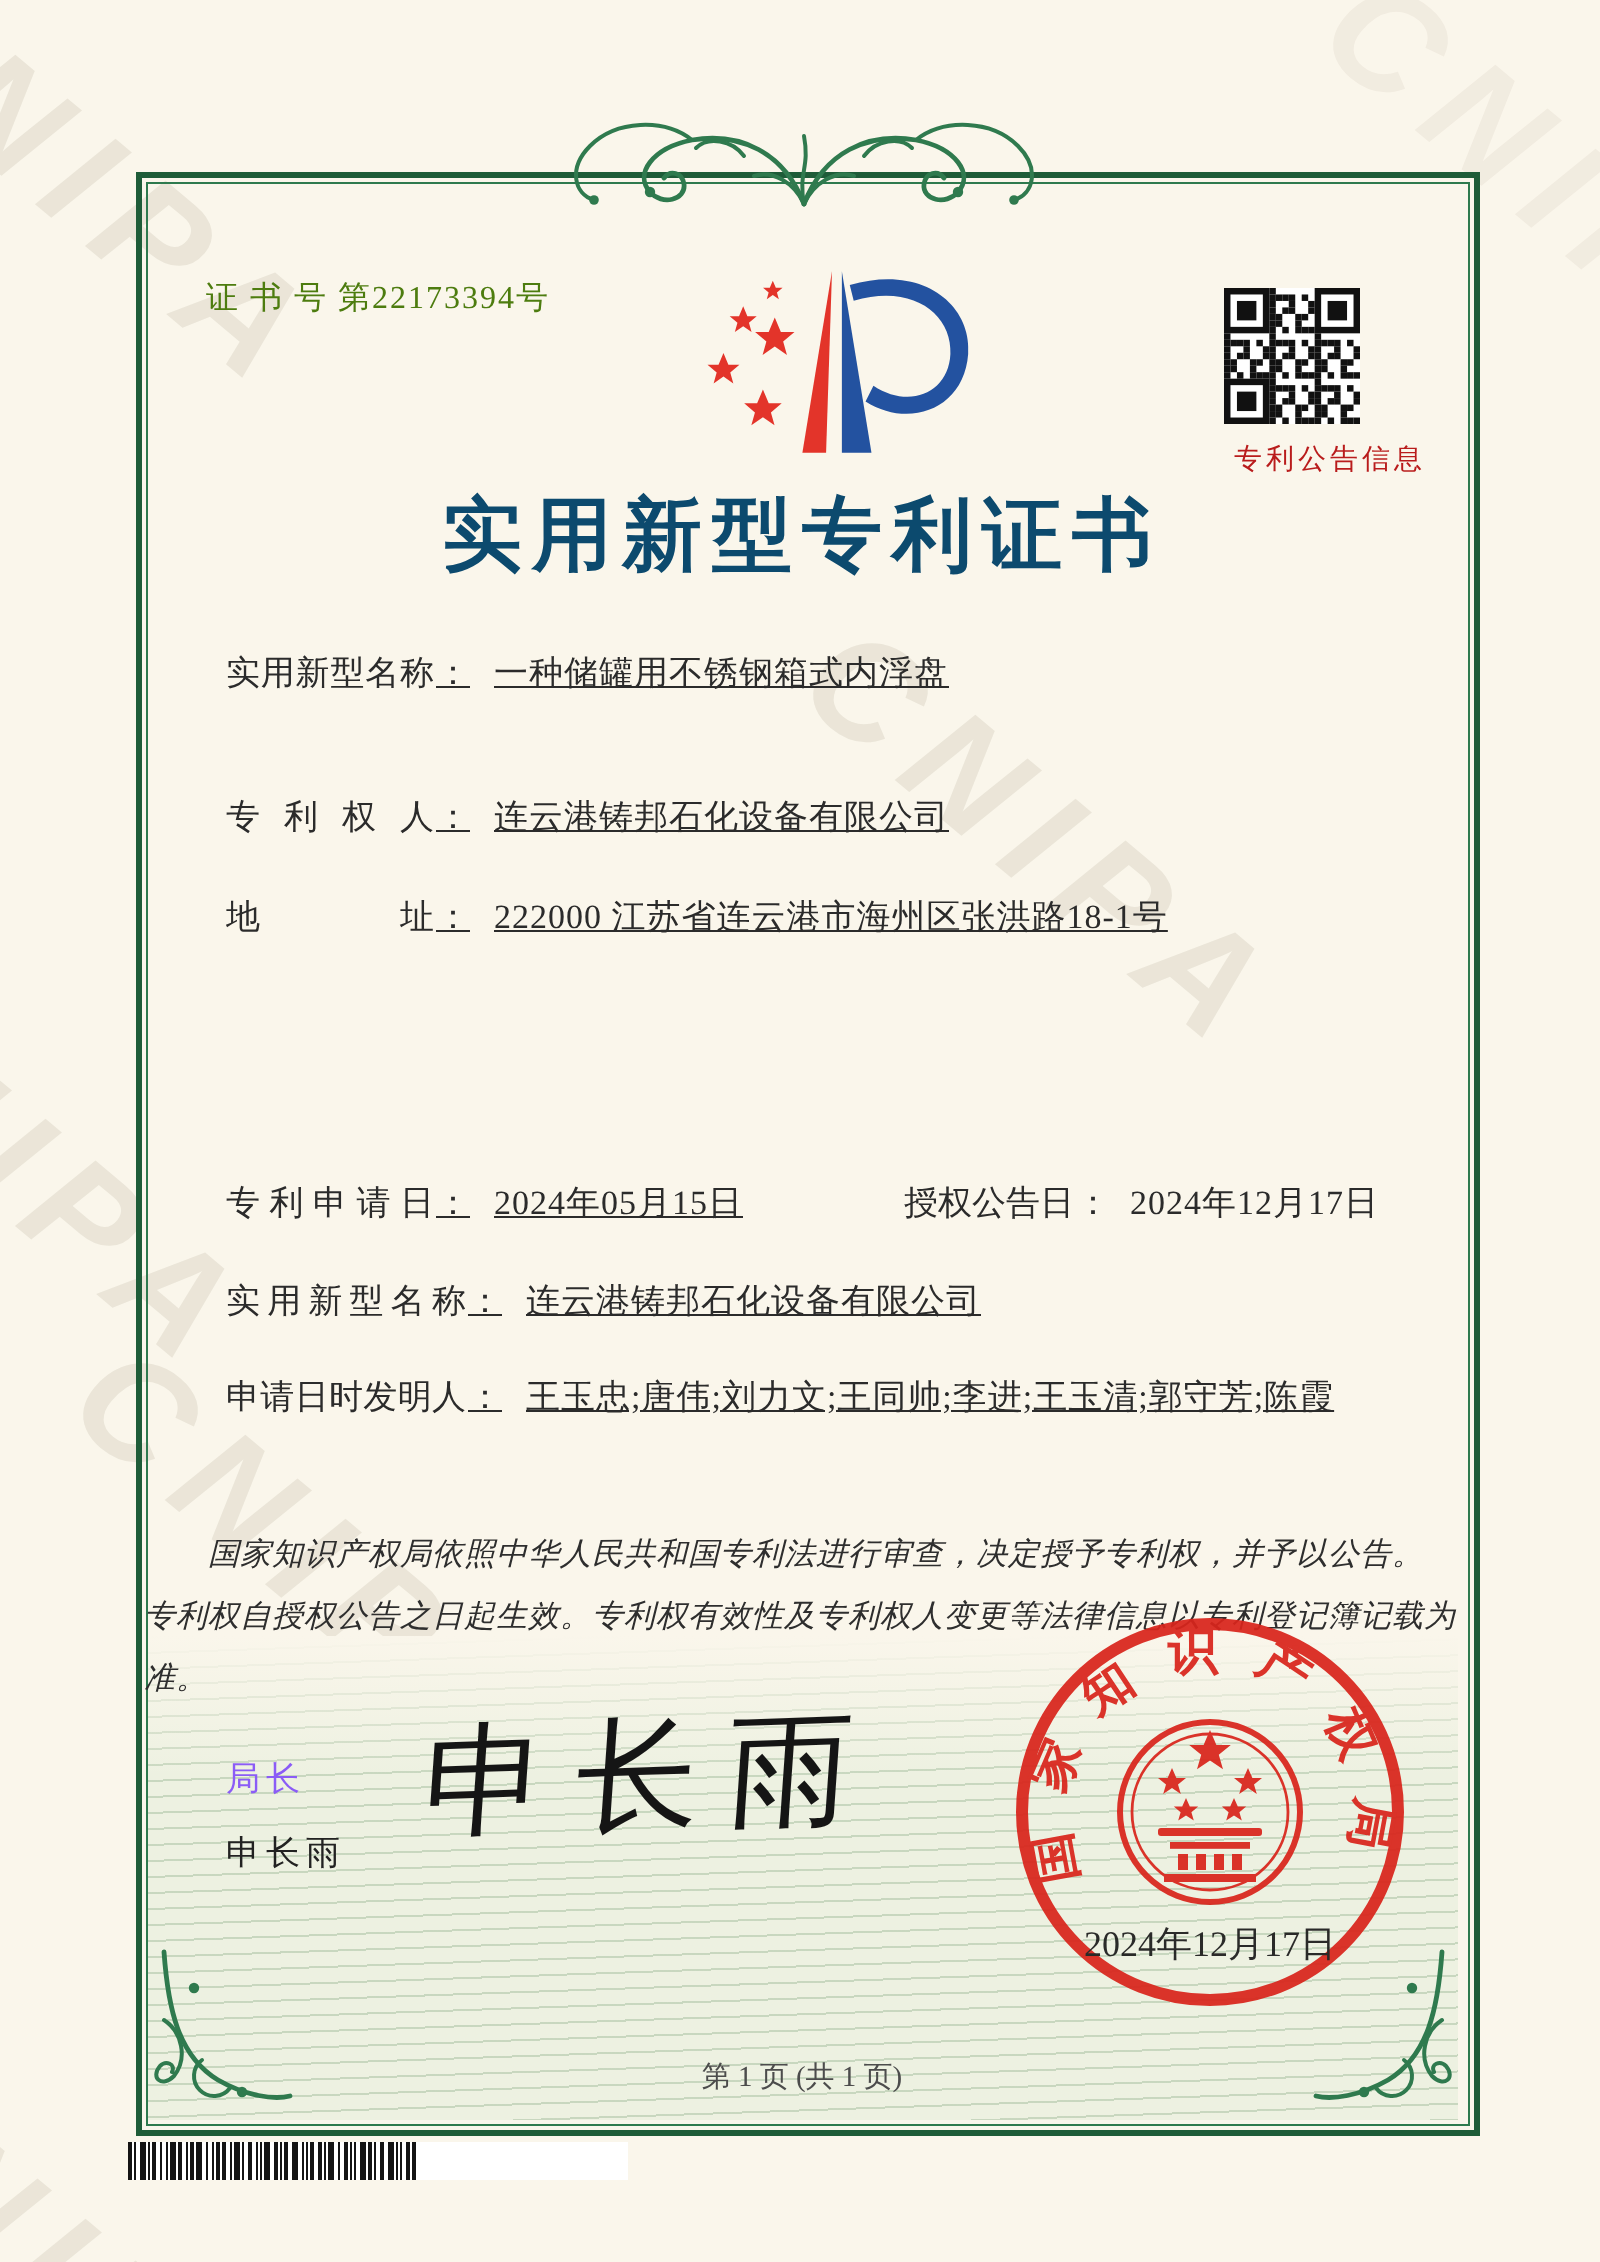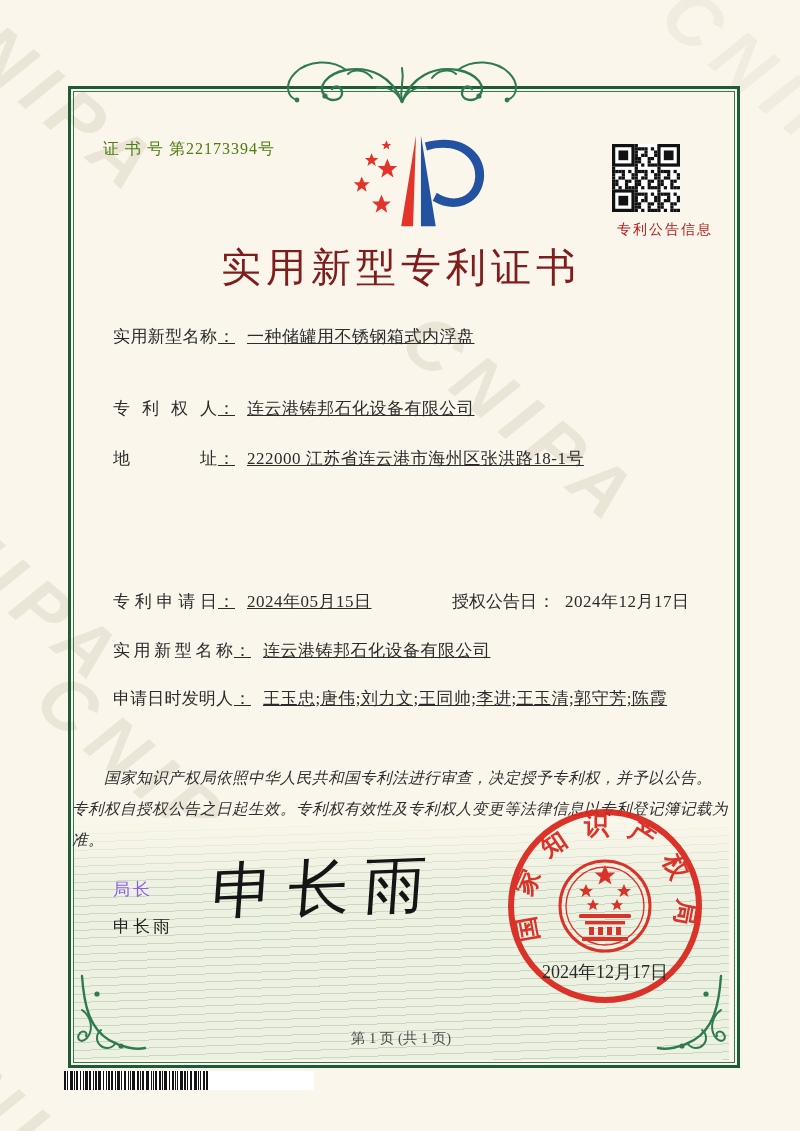--- a/index.html
+++ b/index.html
@@ -19,21 +19,21 @@
   .ornament-top{position:absolute;left:272px;top:56px;width:260px;height:64px;}
   .corner-fl{position:absolute;width:70px;height:82px;}
   .corner-fl.bl{left:77px;top:972px;}
   .corner-fl.br{left:656px;top:972px;transform:scaleX(-1);}
   
   .cert-no{position:absolute;left:103px;top:139px;font-size:16px;letter-spacing:1px;color:#4d7c0f;}
   .logo{position:absolute;left:342px;top:128px;width:148px;height:104px;}
   .qr{position:absolute;left:612px;top:144px;width:68px;height:68px;background:#fff;}
   .qr-caption{position:absolute;left:617px;top:221px;font-size:14px;letter-spacing:2px;color:#b91c1c;}
   .title{position:absolute;left:68px;top:240px;width:666px;text-align:center;
-         font-size:40px;font-weight:400;letter-spacing:5px;color:#7f1d1d;}
+         font-size:40px;font-weight:700;letter-spacing:5px;color:#0c4a6e;}
   
   .frow{position:absolute;left:113px;right:54px;font-size:17px;white-space:nowrap;color:#2b2b2b;text-decoration:underline;}
   .flabel{display:inline-block;width:104px;text-align:justify;text-align-last:justify;vertical-align:bottom;}
   .flabel.wide{width:120px;}
   .colon{margin-left:1px;}
   .fvalue{margin-left:12px;letter-spacing:0.5px;}
   .col2{position:absolute;left:339px;top:0;}
   .col2 .fvalue{margin-left:10px;}
   .r1{top:325px}.r2{top:397px}.r3{top:447px}.r4{top:495px}
   .r5{top:542px}.r6{top:590px}.r7{top:639px}.r8{top:687px}

